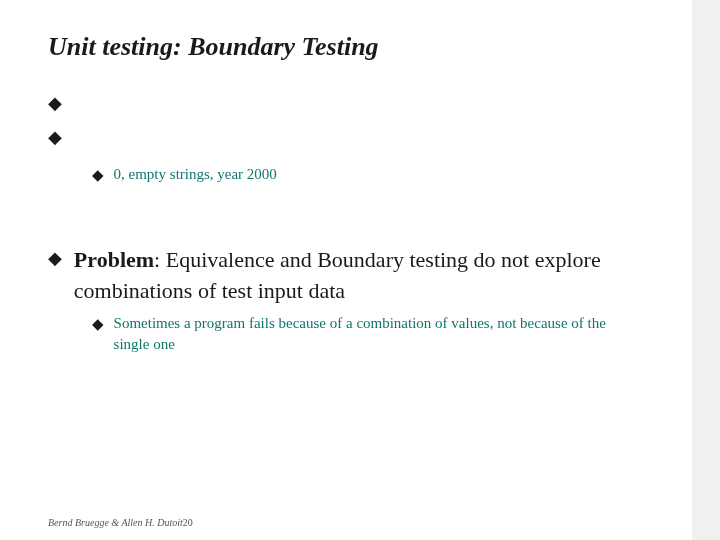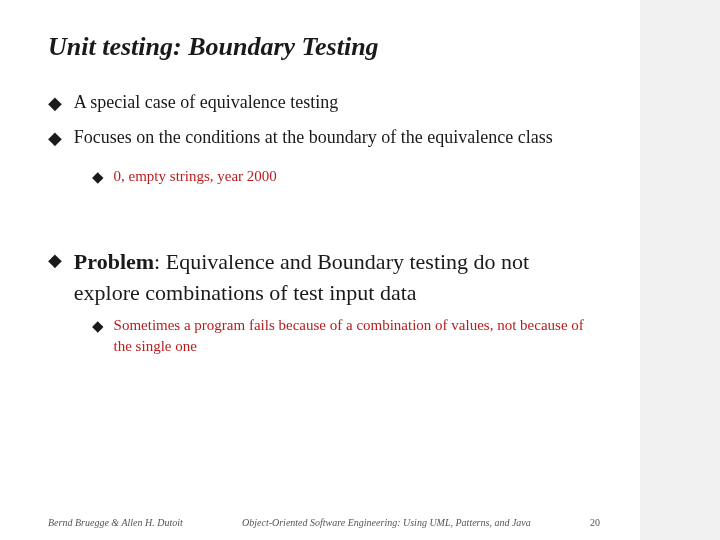--- a/index.html
+++ b/index.html
@@ -10,21 +10,21 @@
 
     body {
       width: 720px;
       height: 540px;
       background: #f0f0f0;
       font-family: 'Times New Roman', Times, serif;
       overflow: hidden;
     }
 
     .slide {
-      width: 640px;
+      width: 692px;
       height: 540px;
       background: #ffffff;
       padding: 32px 48px 20px 48px;
       position: relative;
       display: flex;
       flex-direction: column;
     }
 
     .slide-title {
       font-size: 26px;
@@ -77,21 +77,21 @@
     .sub-bullet-diamond {
       color: #1a1a1a;
       font-size: 15px;
       margin-right: 10px;
       margin-top: 2px;
       flex-shrink: 0;
     }
 
     .sub-bullet-text {
       font-size: 15px;
-      color: #b91c1c;
+      color: #0f766e;
       line-height: 1.4;
     }
 
     .spacer {
       height: 30px;
     }
 
     .problem-section {
       margin-top: 10px;
     }
@@ -112,21 +112,21 @@
     }
 
     .sub-bullet-bold {
       font-weight: normal;
     }
 
     .footer {
       position: absolute;
       bottom: 12px;
       left: 48px;
-      right: 40px;
+      right: 64px;
       display: flex;
       justify-content: flex-start;
       align-items: center;
     }
 
     .footer-left {
       font-size: 10px;
       color: #555555;
       font-style: italic;
     }
@@ -149,26 +149,24 @@
 <body>
 
 <div class="slide">
 
   <div class="slide-title">Unit testing: Boundary Testing</div>
 
   <div class="content-area">
 
     <div class="bullet-item">
       <span class="bullet-diamond">◆</span>
-      <span class="bullet-text">A special case of equivalence testing</span>
     </div>
 
     <div class="bullet-item">
       <span class="bullet-diamond">◆</span>
-      <span class="bullet-text">Focuses on the conditions at the boundary of the equivalence class</span>
     </div>
 
     <div class="sub-bullet-area">
       <div class="sub-bullet-item">
         <span class="sub-bullet-diamond">◆</span>
         <span class="sub-bullet-text">0, empty strings, year 2000</span>
       </div>
     </div>
 
     <div class="spacer"></div>
@@ -186,17 +184,16 @@
           <span class="sub-bullet-diamond">◆</span>
           <span class="sub-bullet-text sub-bullet-bold">Sometimes a program fails because of a combination of values, not because of the single one</span>
         </div>
       </div>
     </div>
 
   </div>
 
   <div class="footer">
     <span class="footer-left">Bernd Bruegge &amp; Allen H. Dutoit</span>
-    <span class="footer-center">Object-Oriented Software Engineering: Using UML, Patterns, and Java</span>
     <span class="footer-right">20</span>
   </div>
 
 </div>
 
 </body></html>

